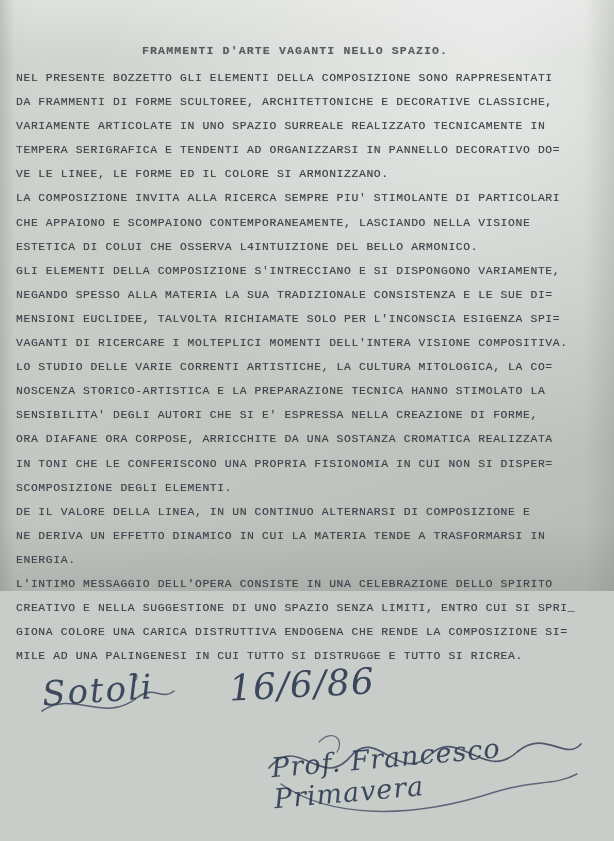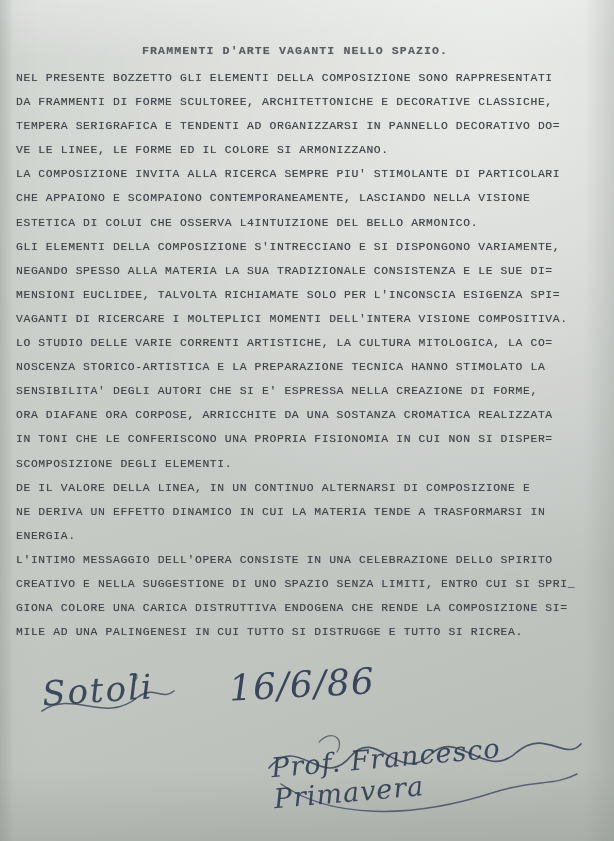--- a/index.html
+++ b/index.html
@@ -9,21 +9,21 @@
   body {
     width: 614px;
     height: 841px;
     overflow: hidden;
     background: #c9cdc9;
     font-family: "Liberation Mono", monospace;
   }
   .page {
     position: relative;
     width: 614px;
-    height: 841px;
+    height: 591px;
     background:
       radial-gradient(circle at 80% 10%, rgba(255,255,255,0.55), rgba(255,255,255,0) 55%),
       linear-gradient(160deg, #d4d8d3 0%, #cfd3ce 18%, #c7cbc6 48%, #bfc4bf 72%, #b6bbb6 100%);
     box-sizing: border-box;
   }
   
   .page:before {
     content: "";
     position: absolute;
     left: 0; top: 0; right: 0; bottom: 0;
@@ -121,20 +121,21 @@
 <body>
 
 <div class="page">
   <div class="sheet">
 
     <div class="doc-title">FRAMMENTI D'ARTE VAGANTI NELLO SPAZIO.</div>
 
     <div class="body-text">
       <div class="line">NEL PRESENTE BOZZETTO GLI ELEMENTI DELLA COMPOSIZIONE SONO RAPPRESENTATI</div>
       <div class="line">DA FRAMMENTI DI FORME SCULTOREE, ARCHITETTONICHE E DECORATIVE CLASSICHE,</div>
+      <div class="line">VARIAMENTE ARTICOLATE IN UNO SPAZIO SURREALE REALIZZATO TECNICAMENTE IN</div>
       <div class="line">TEMPERA SERIGRAFICA E TENDENTI AD ORGANIZZARSI IN PANNELLO DECORATIVO DO=</div>
       <div class="line">VE LE LINEE, LE FORME ED IL COLORE SI ARMONIZZANO.</div>
       <div class="line">LA COMPOSIZIONE INVITA ALLA RICERCA SEMPRE PIU' STIMOLANTE DI PARTICOLARI</div>
       <div class="line">CHE APPAIONO E SCOMPAIONO CONTEMPORANEAMENTE, LASCIANDO NELLA VISIONE</div>
       <div class="line">ESTETICA DI COLUI CHE OSSERVA L4INTUIZIONE DEL BELLO ARMONICO.</div>
       <div class="line">GLI ELEMENTI DELLA COMPOSIZIONE S'INTRECCIANO E SI DISPONGONO VARIAMENTE,</div>
       <div class="line">NEGANDO SPESSO ALLA MATERIA LA SUA TRADIZIONALE CONSISTENZA E LE SUE DI=</div>
       <div class="line">MENSIONI EUCLIDEE, TALVOLTA RICHIAMATE SOLO PER L'INCONSCIA ESIGENZA SPI=</div>
       <div class="line">VAGANTI DI RICERCARE I MOLTEPLICI MOMENTI DELL'INTERA VISIONE COMPOSITIVA.</div>
       <div class="line">LO STUDIO DELLE VARIE CORRENTI ARTISTICHE, LA CULTURA MITOLOGICA, LA CO=</div>

